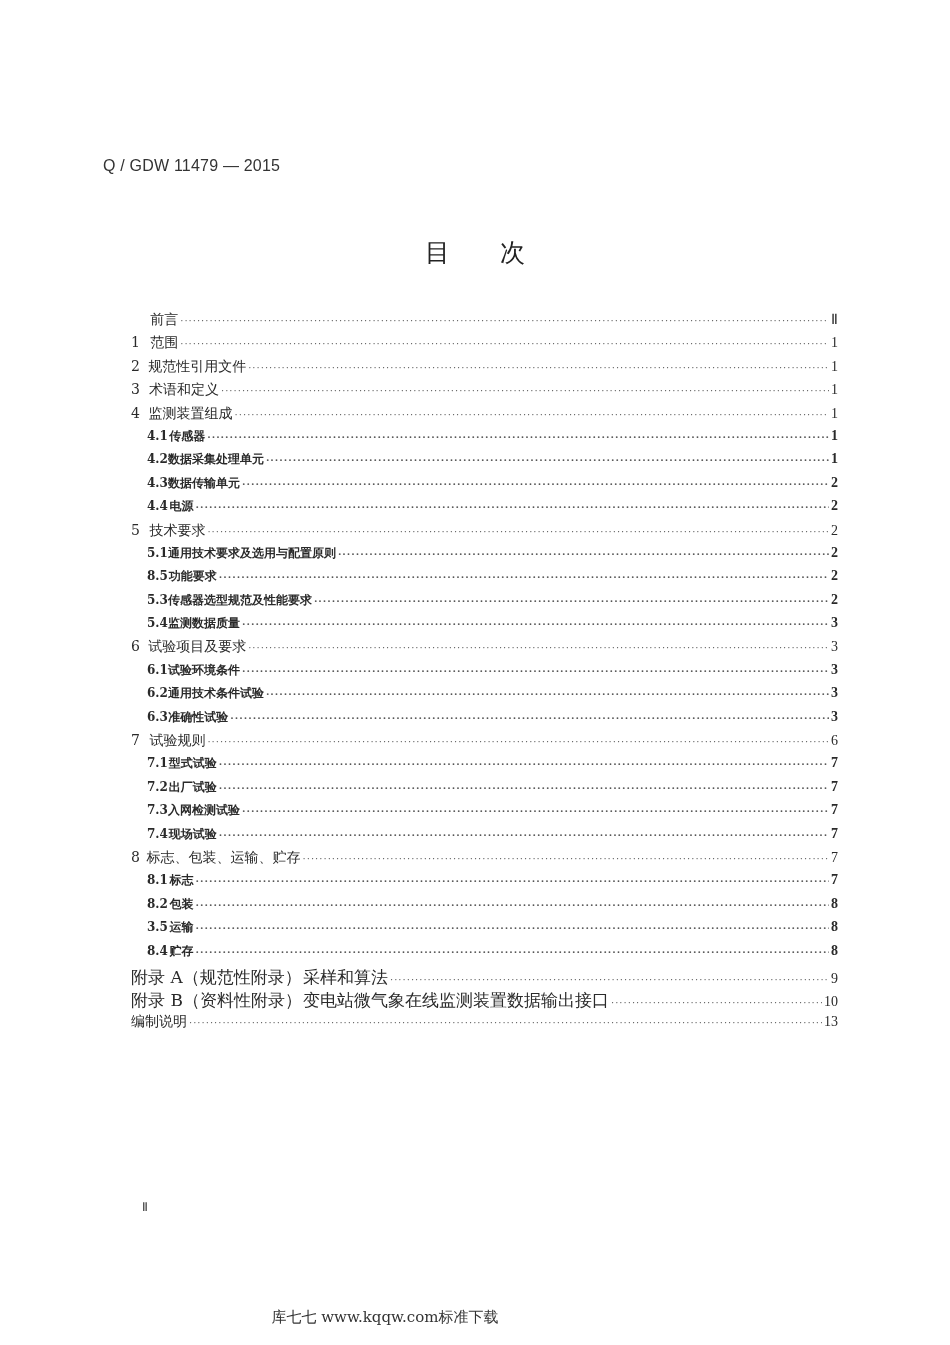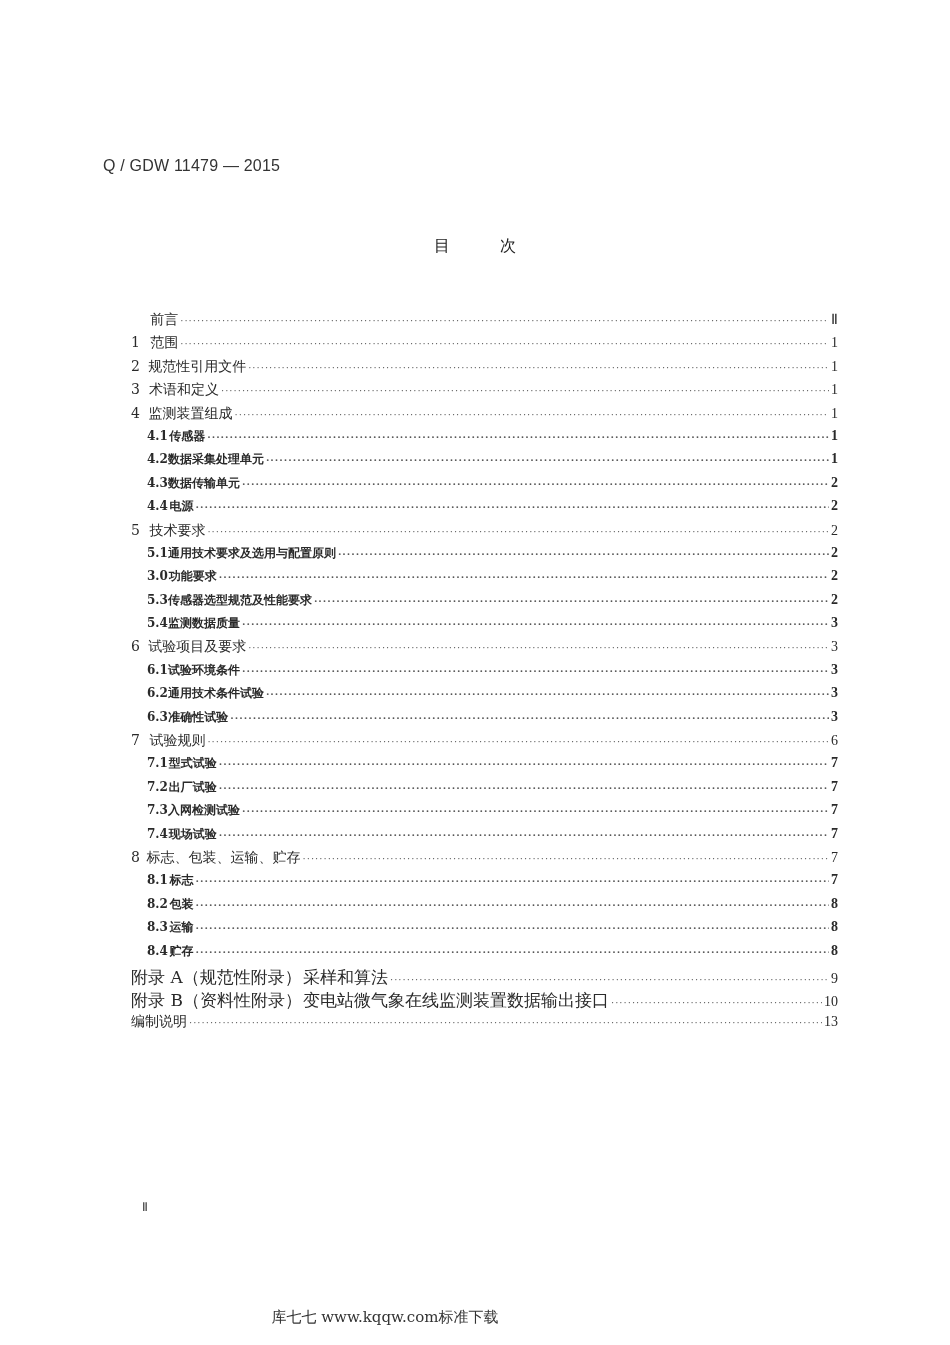--- a/index.html
+++ b/index.html
@@ -1,21 +1,21 @@
 <!DOCTYPE html>
 <html><head>
 <meta charset="utf-8">
 <style>
   html, body { margin:0; padding:0; background:#ffffff; }
   body { width:950px; height:1345px; position:relative; overflow:hidden;
          font-family:"DejaVu Serif","Liberation Serif",serif; color:#2a2a2a; }
   .std-code { position:absolute; left:103px; top:157px; font-family:"Liberation Sans",sans-serif;
               font-size:16px; color:#333; letter-spacing:0.2px; }
   .toc-title { position:absolute; left:0; width:950px; top:236px; text-align:center;
-               font-family:"DejaVu Sans","Liberation Sans",sans-serif; font-size:16px; color:#222;
+               font-family:"DejaVu Sans","Liberation Sans",sans-serif; font-size:25px; color:#222;
                word-spacing:0; }
   .toc-title span { display:inline-block; }
   .toc-title .gap { width:50px; }
   .toc { position:absolute; left:131px; top:311px; width:707px; }
   .row { display:flex; align-items:baseline; height:23.4px; white-space:nowrap; overflow:hidden; }
   .row.l1 { font-size:14px; }
   .row.l2 { font-size:12px; padding-left:16px;font-weight:bold; }
   .row .num { display:inline-block; }
   .row.l1 .num { width:24px; }
   .row.l2 .num { width:31px; }
@@ -102,21 +102,21 @@
       <span class="dots"></span>
       <span class="page">2</span>
     </div>
     <div class="row l2">
       <span class="num">5.1</span>
       <span class="label">通用技术要求及选用与配置原则</span>
       <span class="dots"></span>
       <span class="page">2</span>
     </div>
     <div class="row l2">
-      <span class="num">3.0</span>
+      <span class="num">8.5</span>
       <span class="label">功能要求</span>
       <span class="dots"></span>
       <span class="page">2</span>
     </div>
     <div class="row l2">
       <span class="num">5.3</span>
       <span class="label">传感器选型规范及性能要求</span>
       <span class="dots"></span>
       <span class="page">2</span>
     </div>
@@ -192,21 +192,21 @@
       <span class="dots"></span>
       <span class="page">7</span>
     </div>
     <div class="row l2">
       <span class="num">8.2</span>
       <span class="label">包装</span>
       <span class="dots"></span>
       <span class="page">8</span>
     </div>
     <div class="row l2">
-      <span class="num">8.3</span>
+      <span class="num">3.5</span>
       <span class="label">运输</span>
       <span class="dots"></span>
       <span class="page">8</span>
     </div>
     <div class="row l2">
       <span class="num">8.4</span>
       <span class="label">贮存</span>
       <span class="dots"></span>
       <span class="page">8</span>
     </div>

